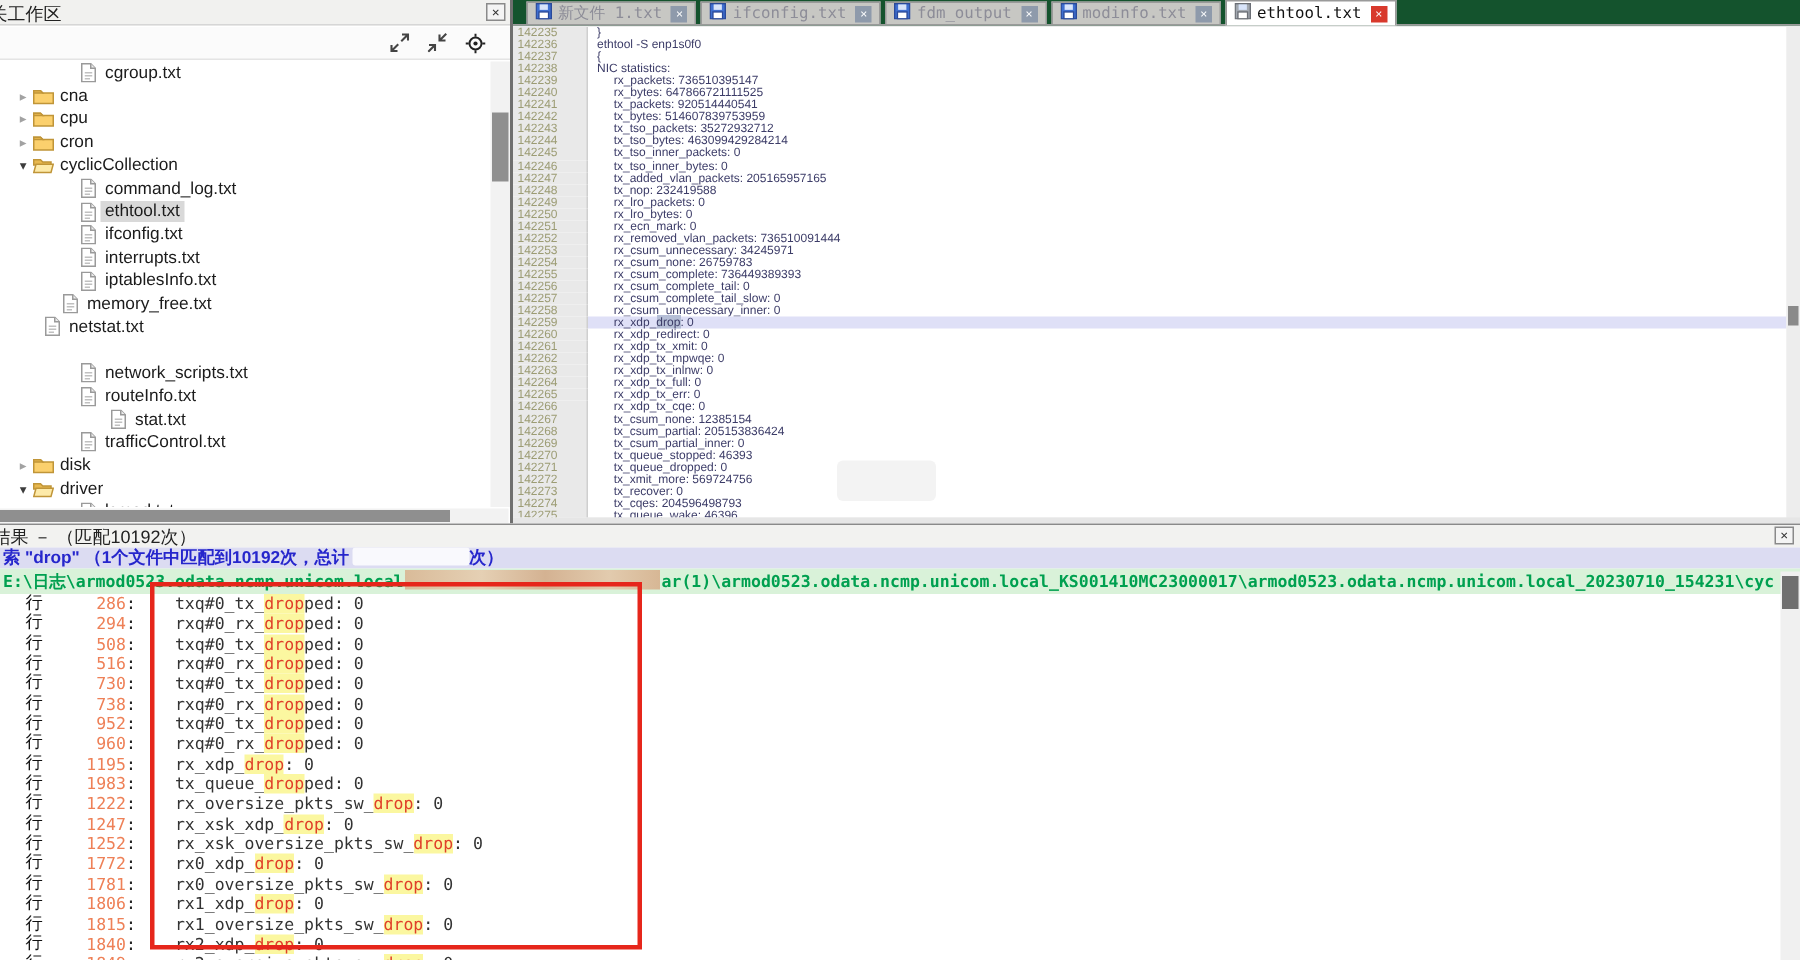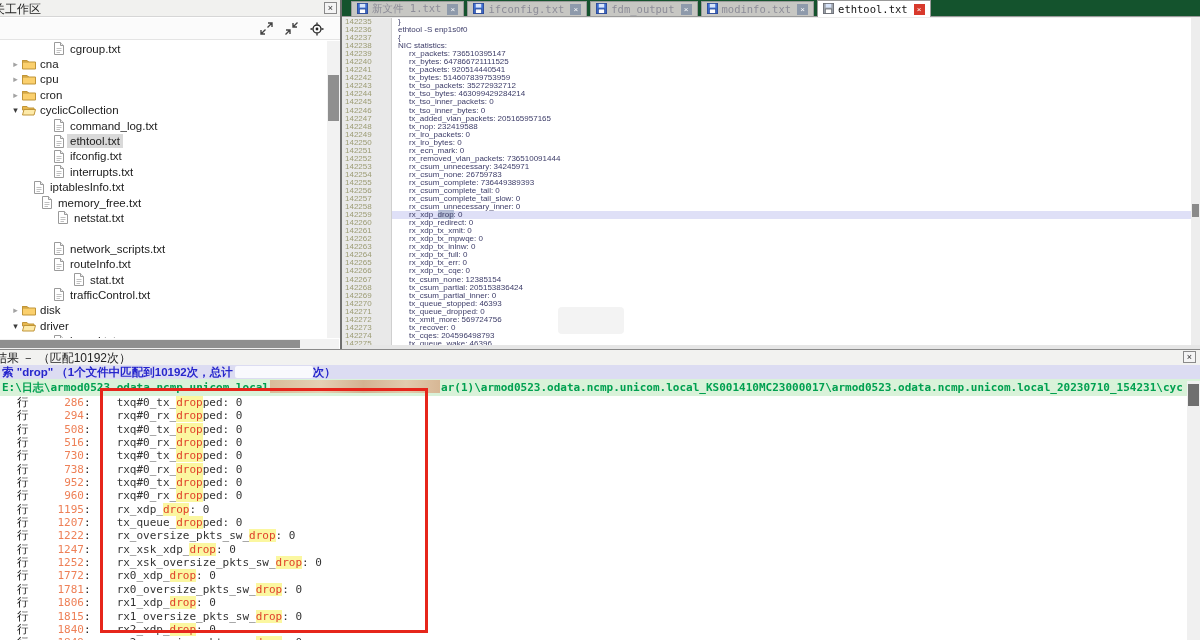--- a/index.html
+++ b/index.html
@@ -207,21 +207,21 @@
     <span class="t-icon">
             <svg width="10" height="13" viewBox="0 0 10 13">
               <path d="M0.5 0.5 H6.5 L9.5 3.5 V12.5 H0.5 Z" fill="#fff" stroke="#9a9a9a"></path>
               <path d="M6.5 0.5 V3.5 H9.5" fill="#ededed" stroke="#9a9a9a"></path>
               <path d="M2.5 6.5 H7.5 M2.5 8.5 H7.5 M2.5 10.5 H6" stroke="#c0c0c0" stroke-width="1"></path>
             </svg>
           </span>
     <span class="t-label">interrupts.txt</span>
   </div>
 
-  <div class="tree-item" style="padding-left: 20px;">
+  <div class="tree-item" style="padding-left: 40px;">
     <span class="chev"></span>
     <span class="t-icon">
             <svg width="10" height="13" viewBox="0 0 10 13">
               <path d="M0.5 0.5 H6.5 L9.5 3.5 V12.5 H0.5 Z" fill="#fff" stroke="#9a9a9a"></path>
               <path d="M6.5 0.5 V3.5 H9.5" fill="#ededed" stroke="#9a9a9a"></path>
               <path d="M2.5 6.5 H7.5 M2.5 8.5 H7.5 M2.5 10.5 H6" stroke="#c0c0c0" stroke-width="1"></path>
             </svg>
           </span>
     <span class="t-label">iptablesInfo.txt</span>
   </div>
@@ -231,21 +231,21 @@
     <span class="t-icon">
             <svg width="10" height="13" viewBox="0 0 10 13">
               <path d="M0.5 0.5 H6.5 L9.5 3.5 V12.5 H0.5 Z" fill="#fff" stroke="#9a9a9a"></path>
               <path d="M6.5 0.5 V3.5 H9.5" fill="#ededed" stroke="#9a9a9a"></path>
               <path d="M2.5 6.5 H7.5 M2.5 8.5 H7.5 M2.5 10.5 H6" stroke="#c0c0c0" stroke-width="1"></path>
             </svg>
           </span>
     <span class="t-label">memory_free.txt</span>
   </div>
 
-  <div class="tree-item" style="padding-left: 44px;">
+  <div class="tree-item" style="padding-left: 16px;">
     <span class="chev"></span>
     <span class="t-icon">
             <svg width="10" height="13" viewBox="0 0 10 13">
               <path d="M0.5 0.5 H6.5 L9.5 3.5 V12.5 H0.5 Z" fill="#fff" stroke="#9a9a9a"></path>
               <path d="M6.5 0.5 V3.5 H9.5" fill="#ededed" stroke="#9a9a9a"></path>
               <path d="M2.5 6.5 H7.5 M2.5 8.5 H7.5 M2.5 10.5 H6" stroke="#c0c0c0" stroke-width="1"></path>
             </svg>
           </span>
     <span class="t-label">netstat.txt</span>
   </div>
@@ -683,21 +683,21 @@
 
   <div class="res-row">
     <span class="row-hang">行</span>
     <span class="row-num">1195</span>
     <span class="row-colon">:</span>
     <span class="row-text"><span>rx_xdp_</span><span class="match" style="background: rgb(251, 247, 160); color: rgb(224, 64, 42);">drop</span><span>: 0</span></span>
   </div>
 
   <div class="res-row">
     <span class="row-hang">行</span>
-    <span class="row-num">1207</span>
+    <span class="row-num">1983</span>
     <span class="row-colon">:</span>
     <span class="row-text"><span>tx_queue_</span><span class="match" style="background: rgb(251, 247, 160); color: rgb(224, 64, 42);">drop</span><span>ped: 0</span></span>
   </div>
 
   <div class="res-row">
     <span class="row-hang">行</span>
     <span class="row-num">1222</span>
     <span class="row-colon">:</span>
     <span class="row-text"><span>rx_oversize_pkts_sw_</span><span class="match" style="background: rgb(251, 247, 160); color: rgb(224, 64, 42);">drop</span><span>: 0</span></span>
   </div>

